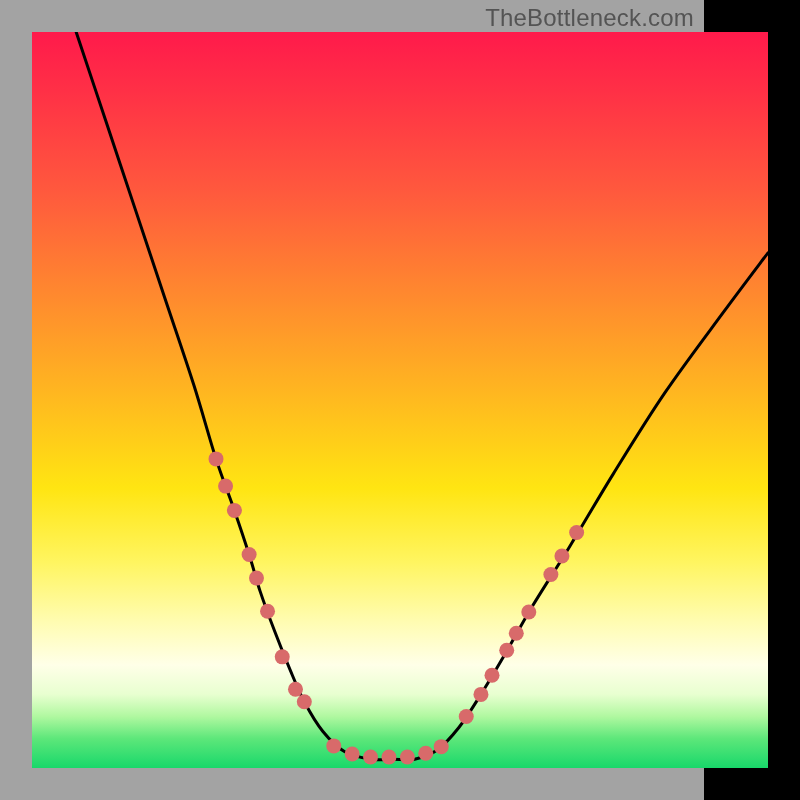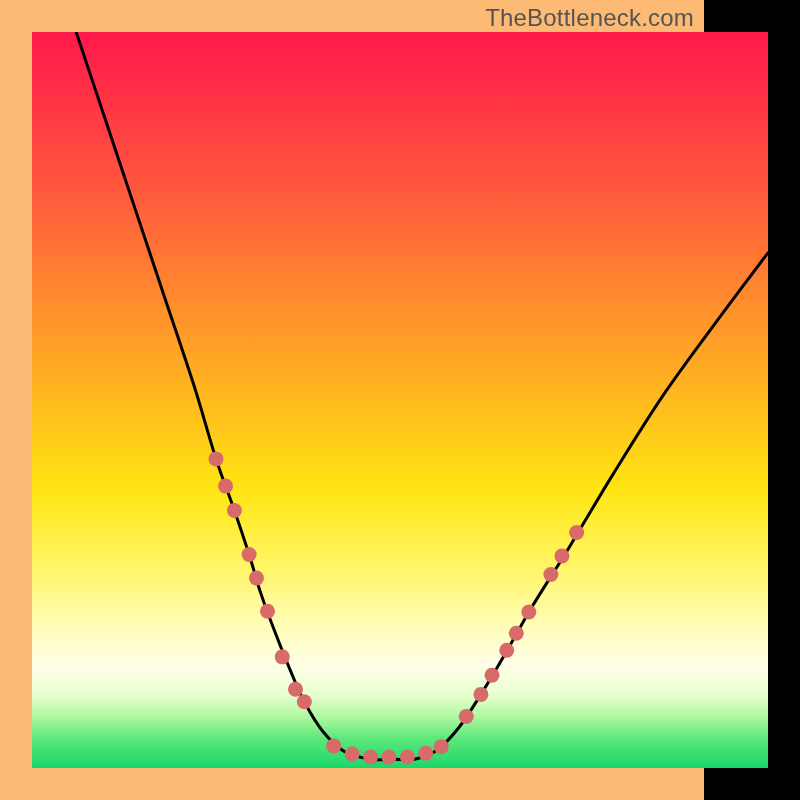--- a/index.html
+++ b/index.html
@@ -8,21 +8,21 @@
     width: 800px;
     height: 800px;
     overflow: hidden;
     background: #000;
     font-family: Arial, Helvetica, sans-serif;
   }
   .outer {
     position: relative;
     width: 704px;
     height: 800px;
-    background: #fdba74;
+    background: #a3a3a3;
   }
   .plot-area {
     position: absolute;
     left: 32px;
     top: 32px;
     width: 736px;
     height: 736px;
     background: linear-gradient(
       to bottom,
       #ff1a4b 0%,

